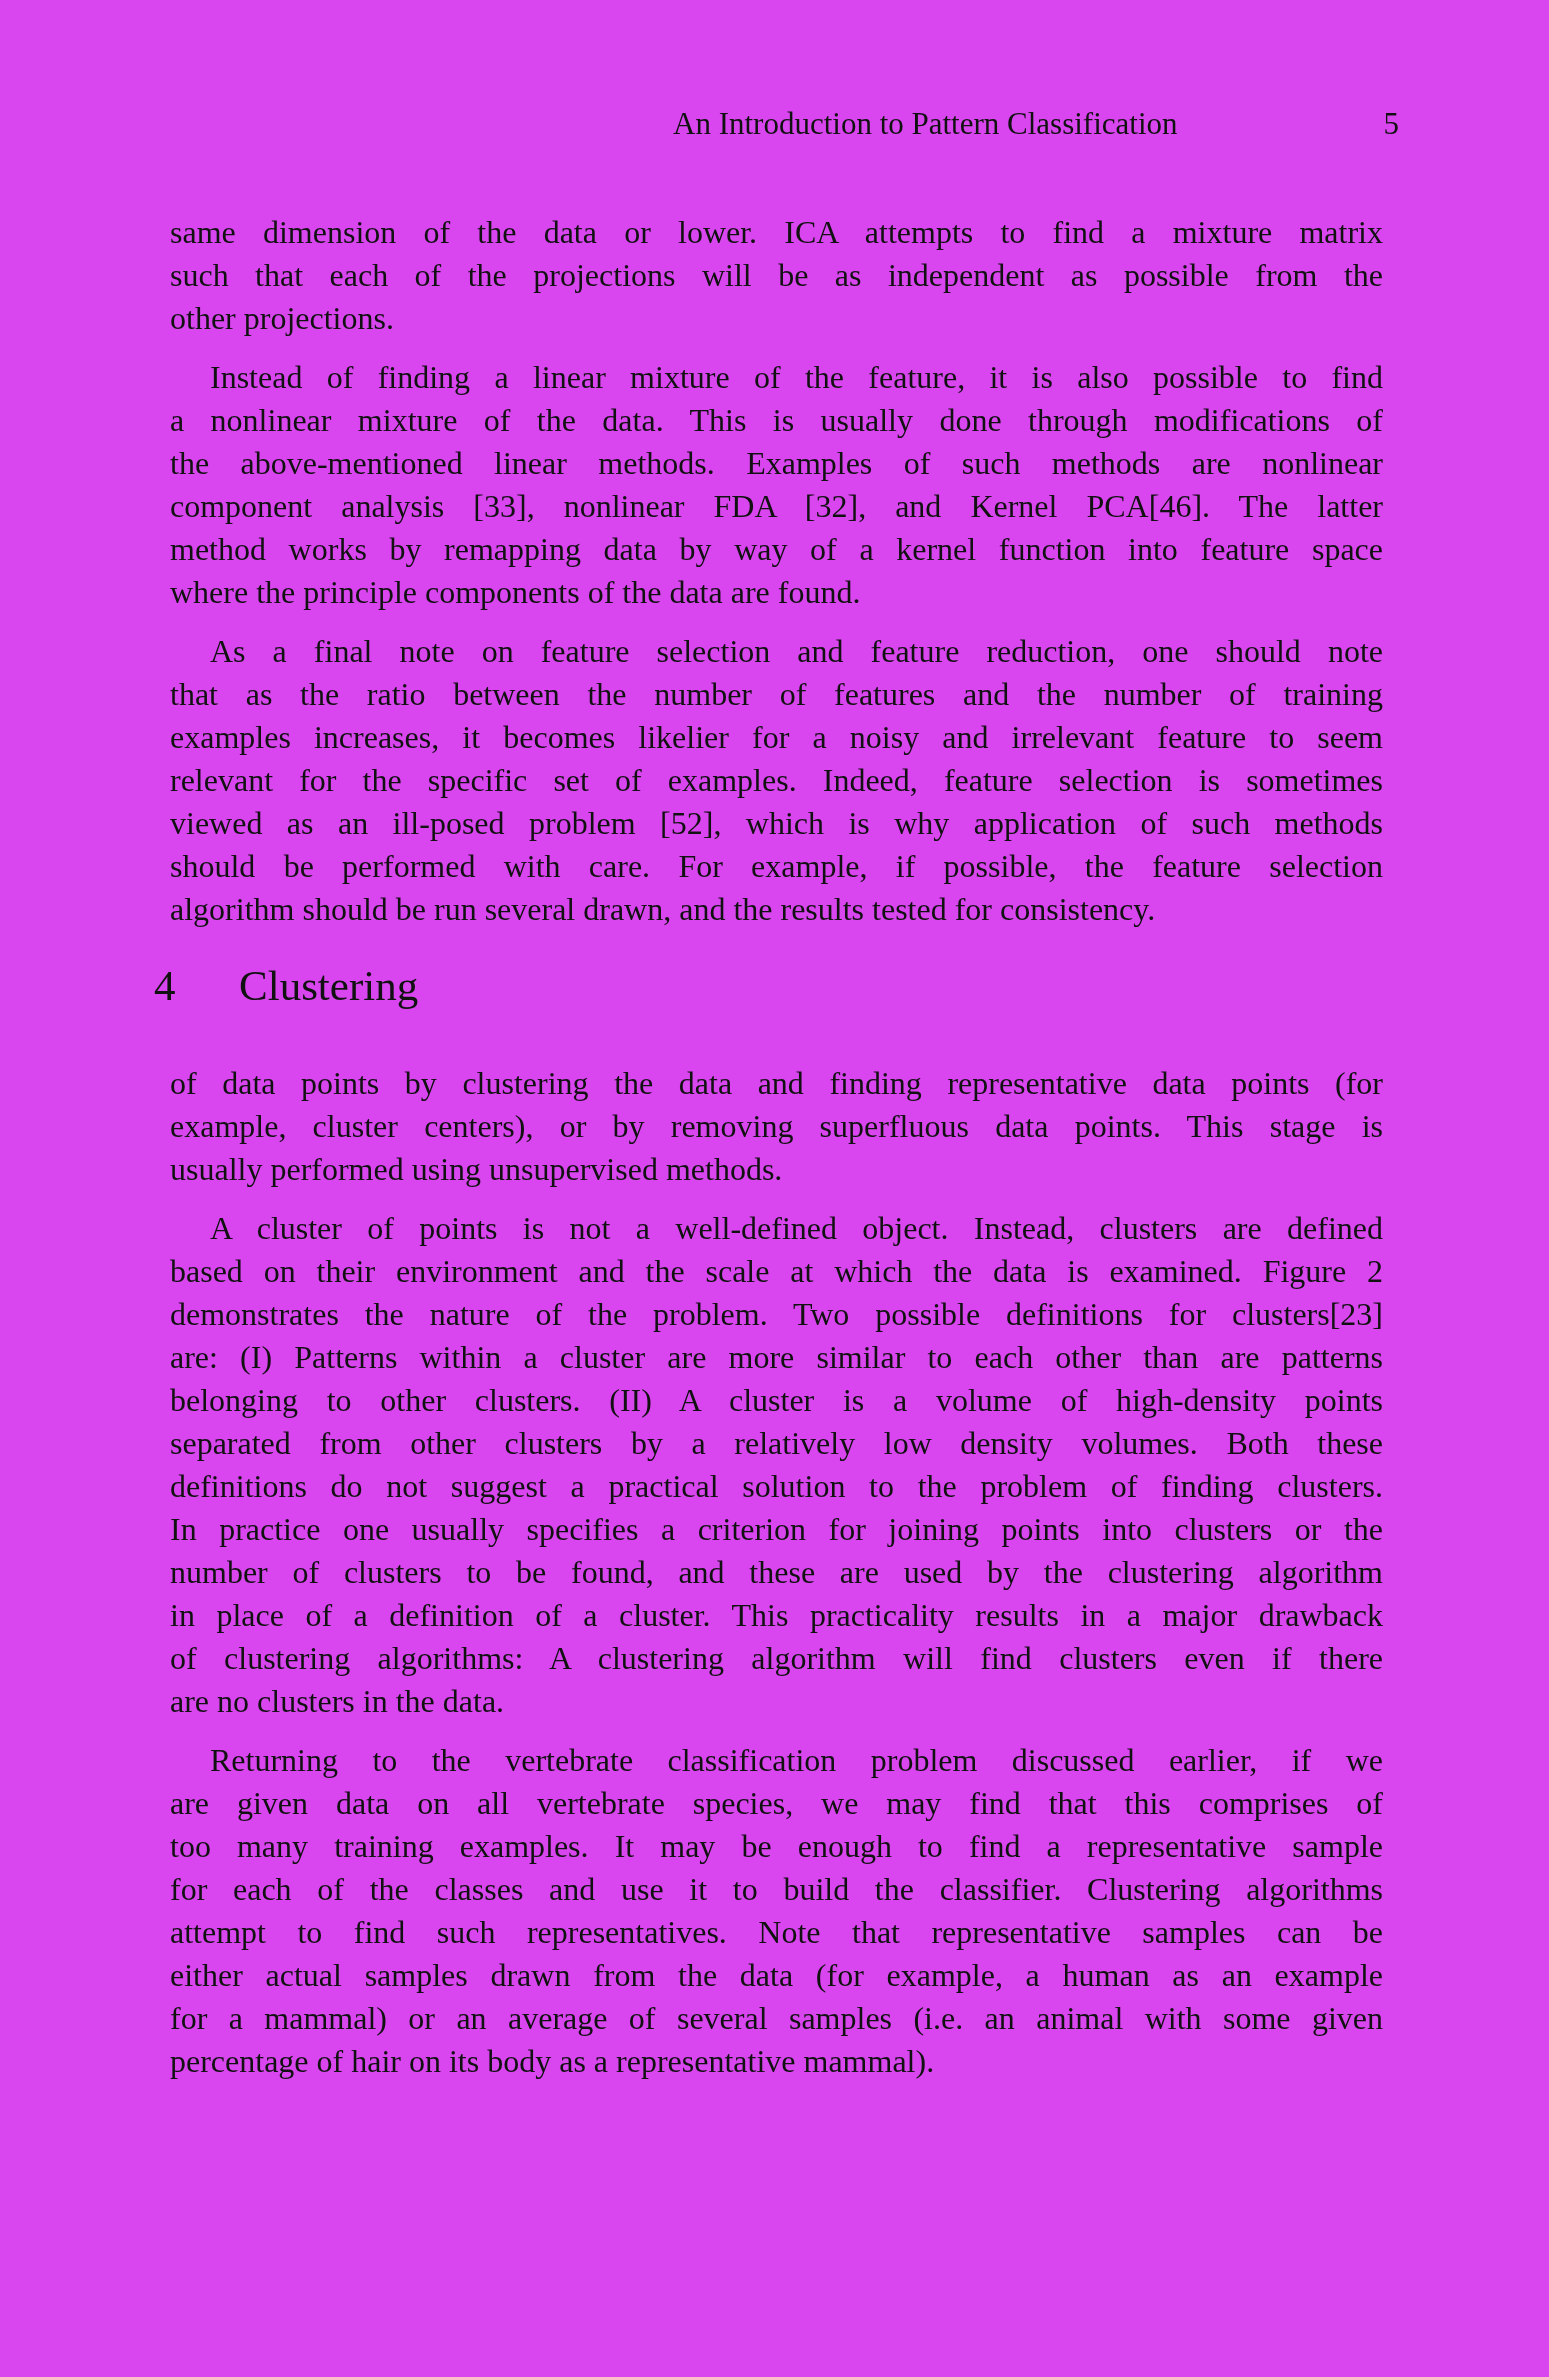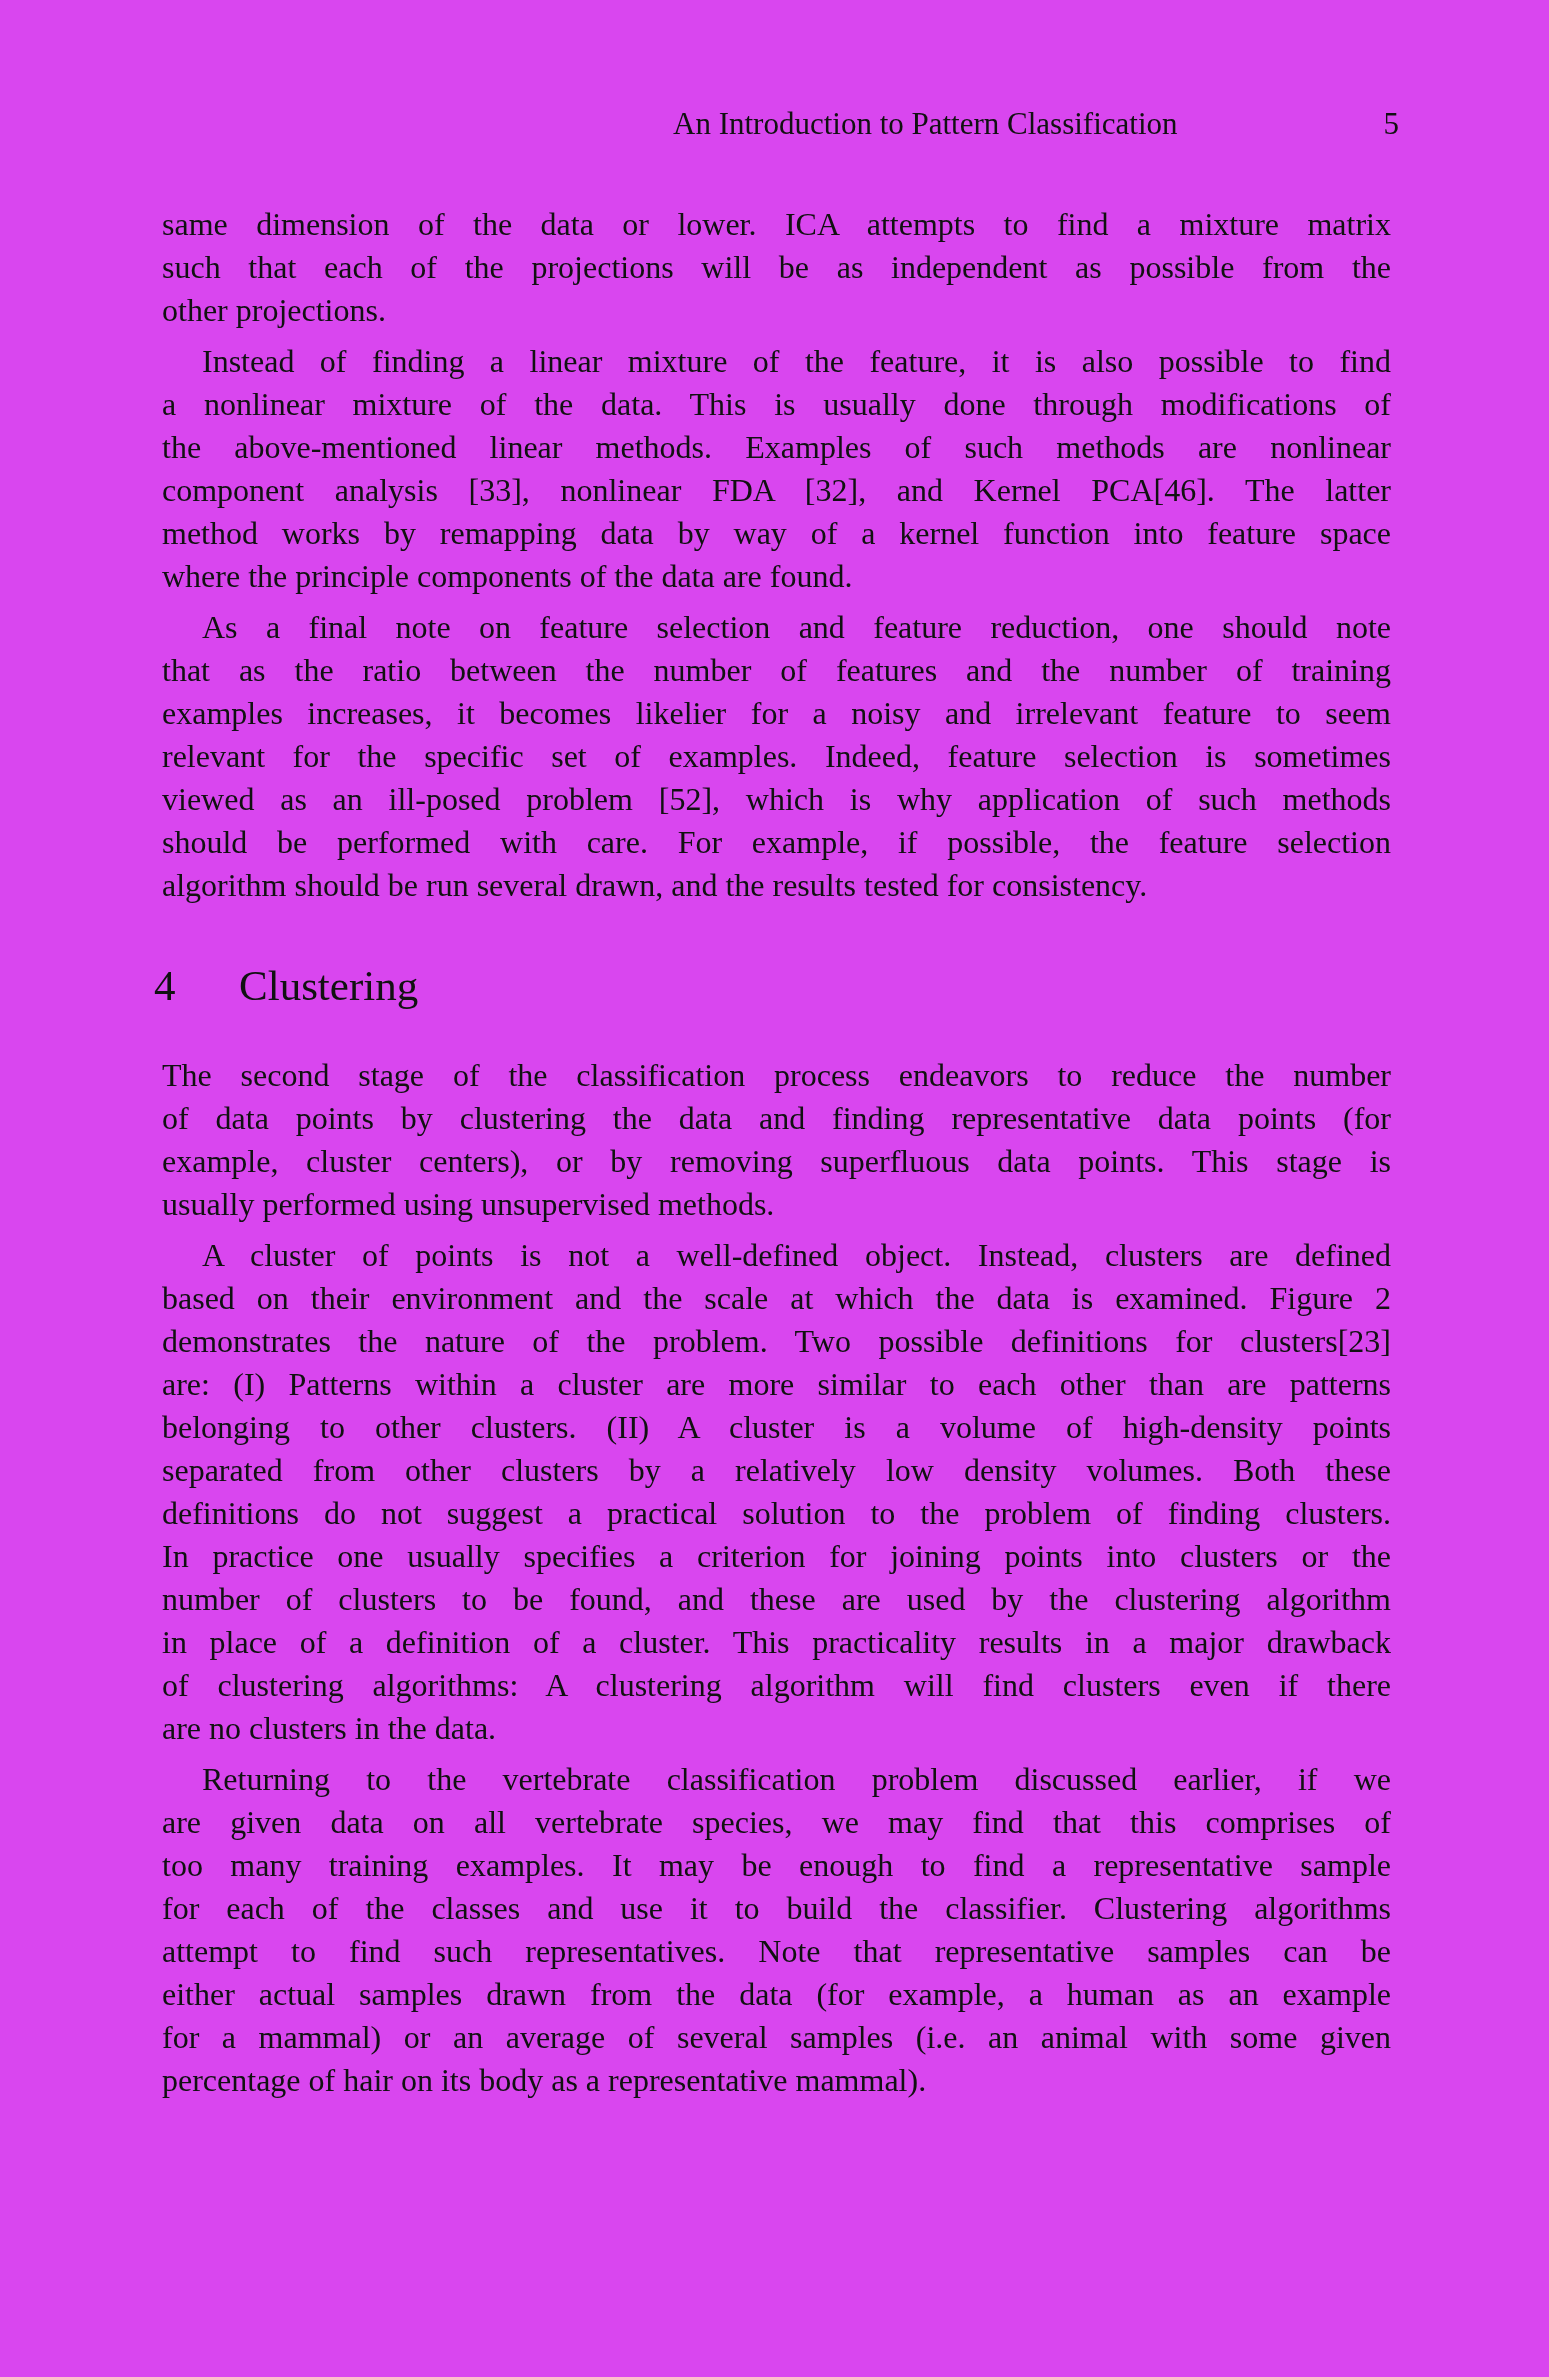--- a/index.html
+++ b/index.html
@@ -8,21 +8,21 @@
   .page { position: absolute; left: 0; top: 0; width: 1549px; height: 2377px; background: #d946ef; }
   .running-head { position: absolute; top: 102px; left: 673px; width: 726px; height: 43px;
                   font-family: "Liberation Serif", serif; font-size: 31px; line-height: 43px; }
   .running-title { position: absolute; left: 0; top: 0; white-space: nowrap; }
   .page-number { position: absolute; right: 0; top: 0; }
   .body-text { position: absolute; left: 154px; width: 1245px; top: 195px;
                font-family: "Liberation Serif", serif; font-size: 32px; line-height: 43px; }
   .line { display: block; height: 43px; white-space: nowrap; text-align: justify; text-align-last: justify; }
   .line.last { text-align-last: left; }
   .line.indent { padding-left: 40px; }
-  .para { margin: 8px; font-family: Liberation Serif, serif; }
+  .para { margin: 16px; font-family: Liberation Serif, serif; }
   .section-heading { position: absolute; left: 154px; top: 955px; height: 61px;
                      font-family: "Liberation Serif", serif; font-weight: normal; font-size: 43px; line-height: 61px; white-space: nowrap; }
   .section-number { display: inline-block; width: 85px; }
   .section-body { position: absolute; left: 154px; width: 1245px; top: 1046px;
                   font-family: "Liberation Serif", serif; font-size: 32px; line-height: 43px; }
 </style>
 </head>
 <body>
 
 <div class="page">
@@ -56,21 +56,20 @@
         <span class="line last">algorithm should be run several drawn, and the results tested for consistency.</span>
       </div>
     </div>
 
   <div class="section-heading">
     <span class="section-number">4</span><span>Clustering</span>
   </div>
 
   <div class="section-body" id="section-body">
       <div class="para">
-        <span class="line">The second stage of the classification process endeavors to reduce the number</span>
         <span class="line">of data points by clustering the data and finding representative data points (for</span>
         <span class="line">example, cluster centers), or by removing superfluous data points. This stage is</span>
         <span class="line last">usually performed using unsupervised methods.</span>
       </div>
       <div class="para">
         <span class="line indent">A cluster of points is not a well-defined object. Instead, clusters are defined</span>
         <span class="line">based on their environment and the scale at which the data is examined. Figure 2</span>
         <span class="line">demonstrates the nature of the problem. Two possible definitions for clusters[23]</span>
         <span class="line">are: (I) Patterns within a cluster are more similar to each other than are patterns</span>
         <span class="line">belonging to other clusters. (II) A cluster is a volume of high-density points</span>

